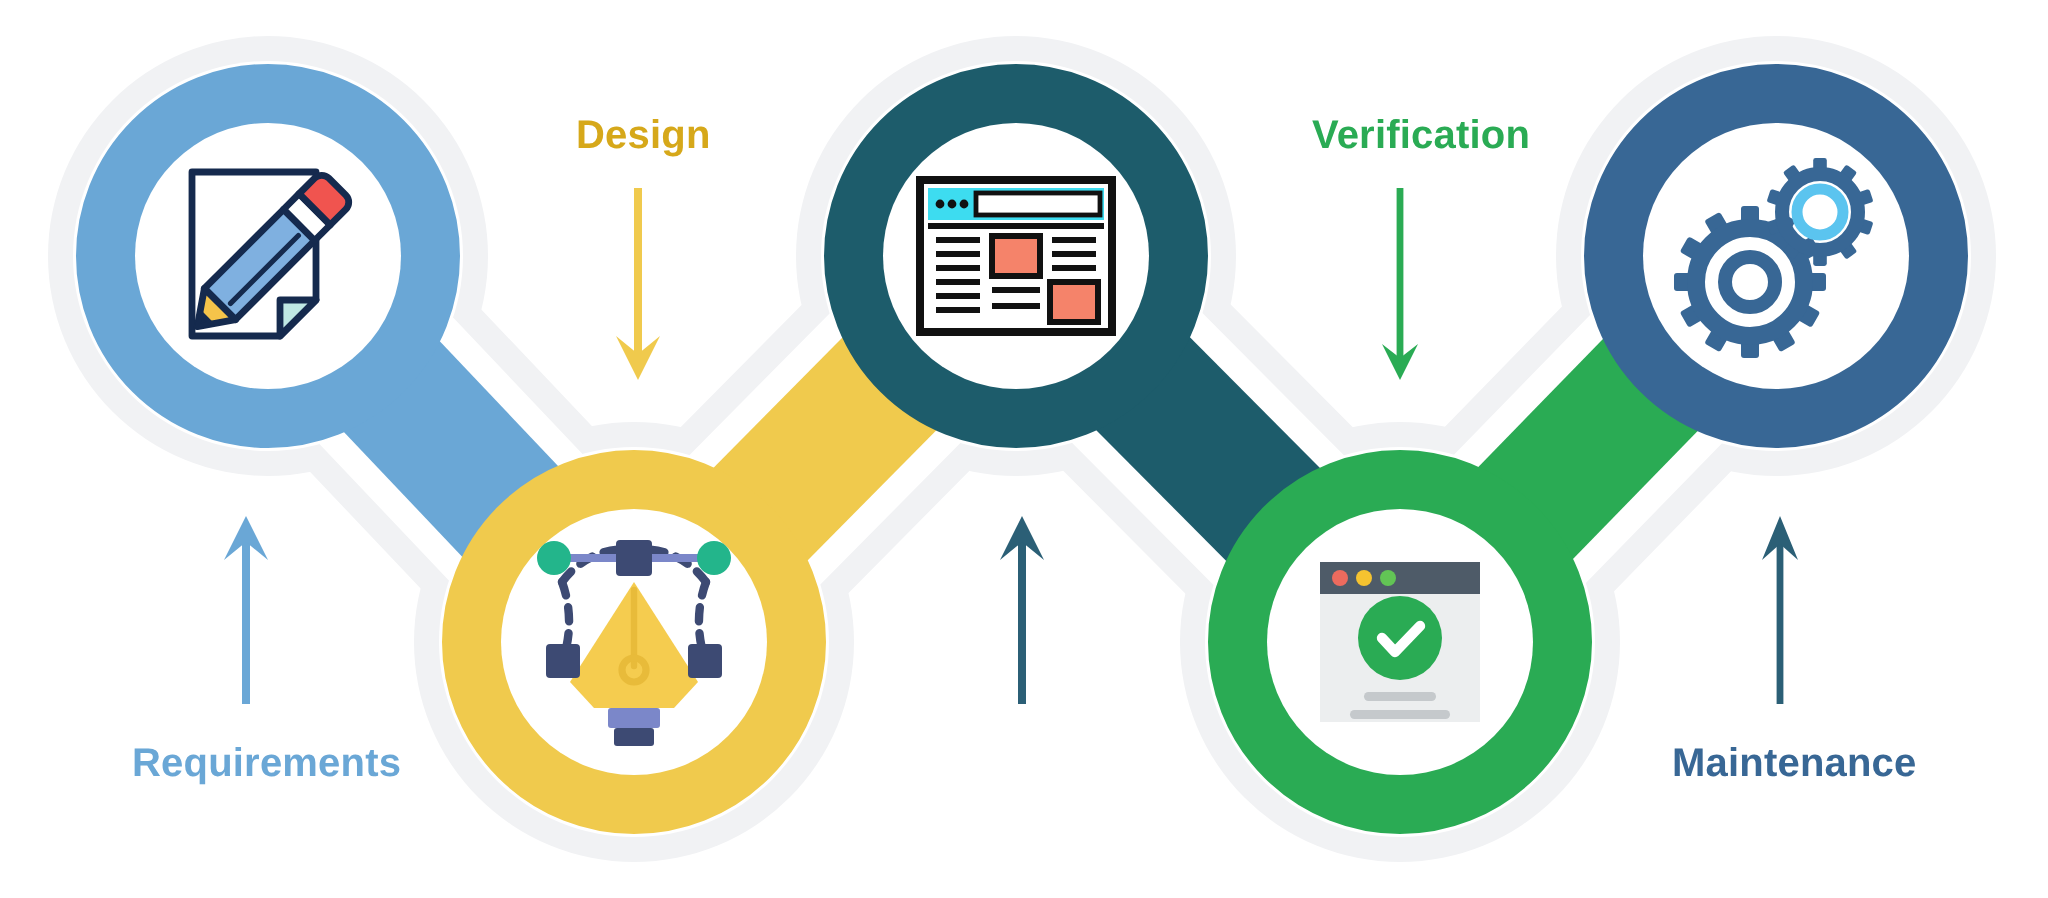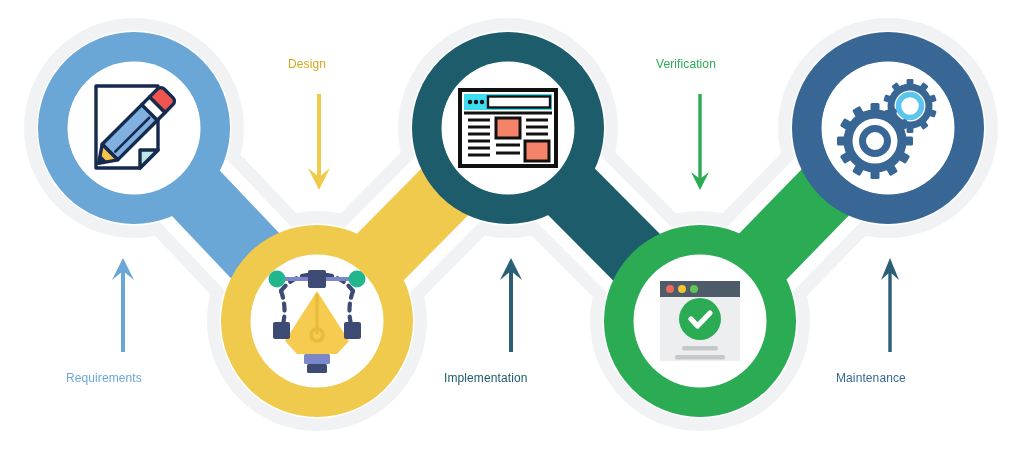--- a/index.html
+++ b/index.html
@@ -23,22 +23,22 @@
     position: absolute;
     left: 0;
     top: 0;
     width: 1024px;
     height: 449px;
     display: block;
   }
   .stage-label {
     position: absolute;
     font-family: "Liberation Sans", sans-serif;
-    font-weight: normal;
-    font-size: 12px;
+    font-weight: bold;
+    font-size: 20px;
     letter-spacing: 0.1px;
     white-space: nowrap;
     user-select: none;
   }
 </style>
 </head>
 <body>
 
 <div id="stage">
 
@@ -258,19 +258,18 @@
         </g>
       </g>
 
     </g>
   </svg>
 
   <div class="stage-label" style="left:66px; top:371px; color:#6aa7d6;">Requirements</div>
 
   <div class="stage-label" style="left:288px; top:57px; color:#d6a81a;">Design</div>
 
-  <div class="stage-label" style="left:444px; top:371px; color:#1d5c6b;">Implementation</div>
 
   <div class="stage-label" style="left:836px; top:371px; color:#386795;">Maintenance</div>
 
   <div class="stage-label" style="left:656px; top:57px; color:#2aab54;">Verification</div>
 
 </div>
 
 </body></html>

